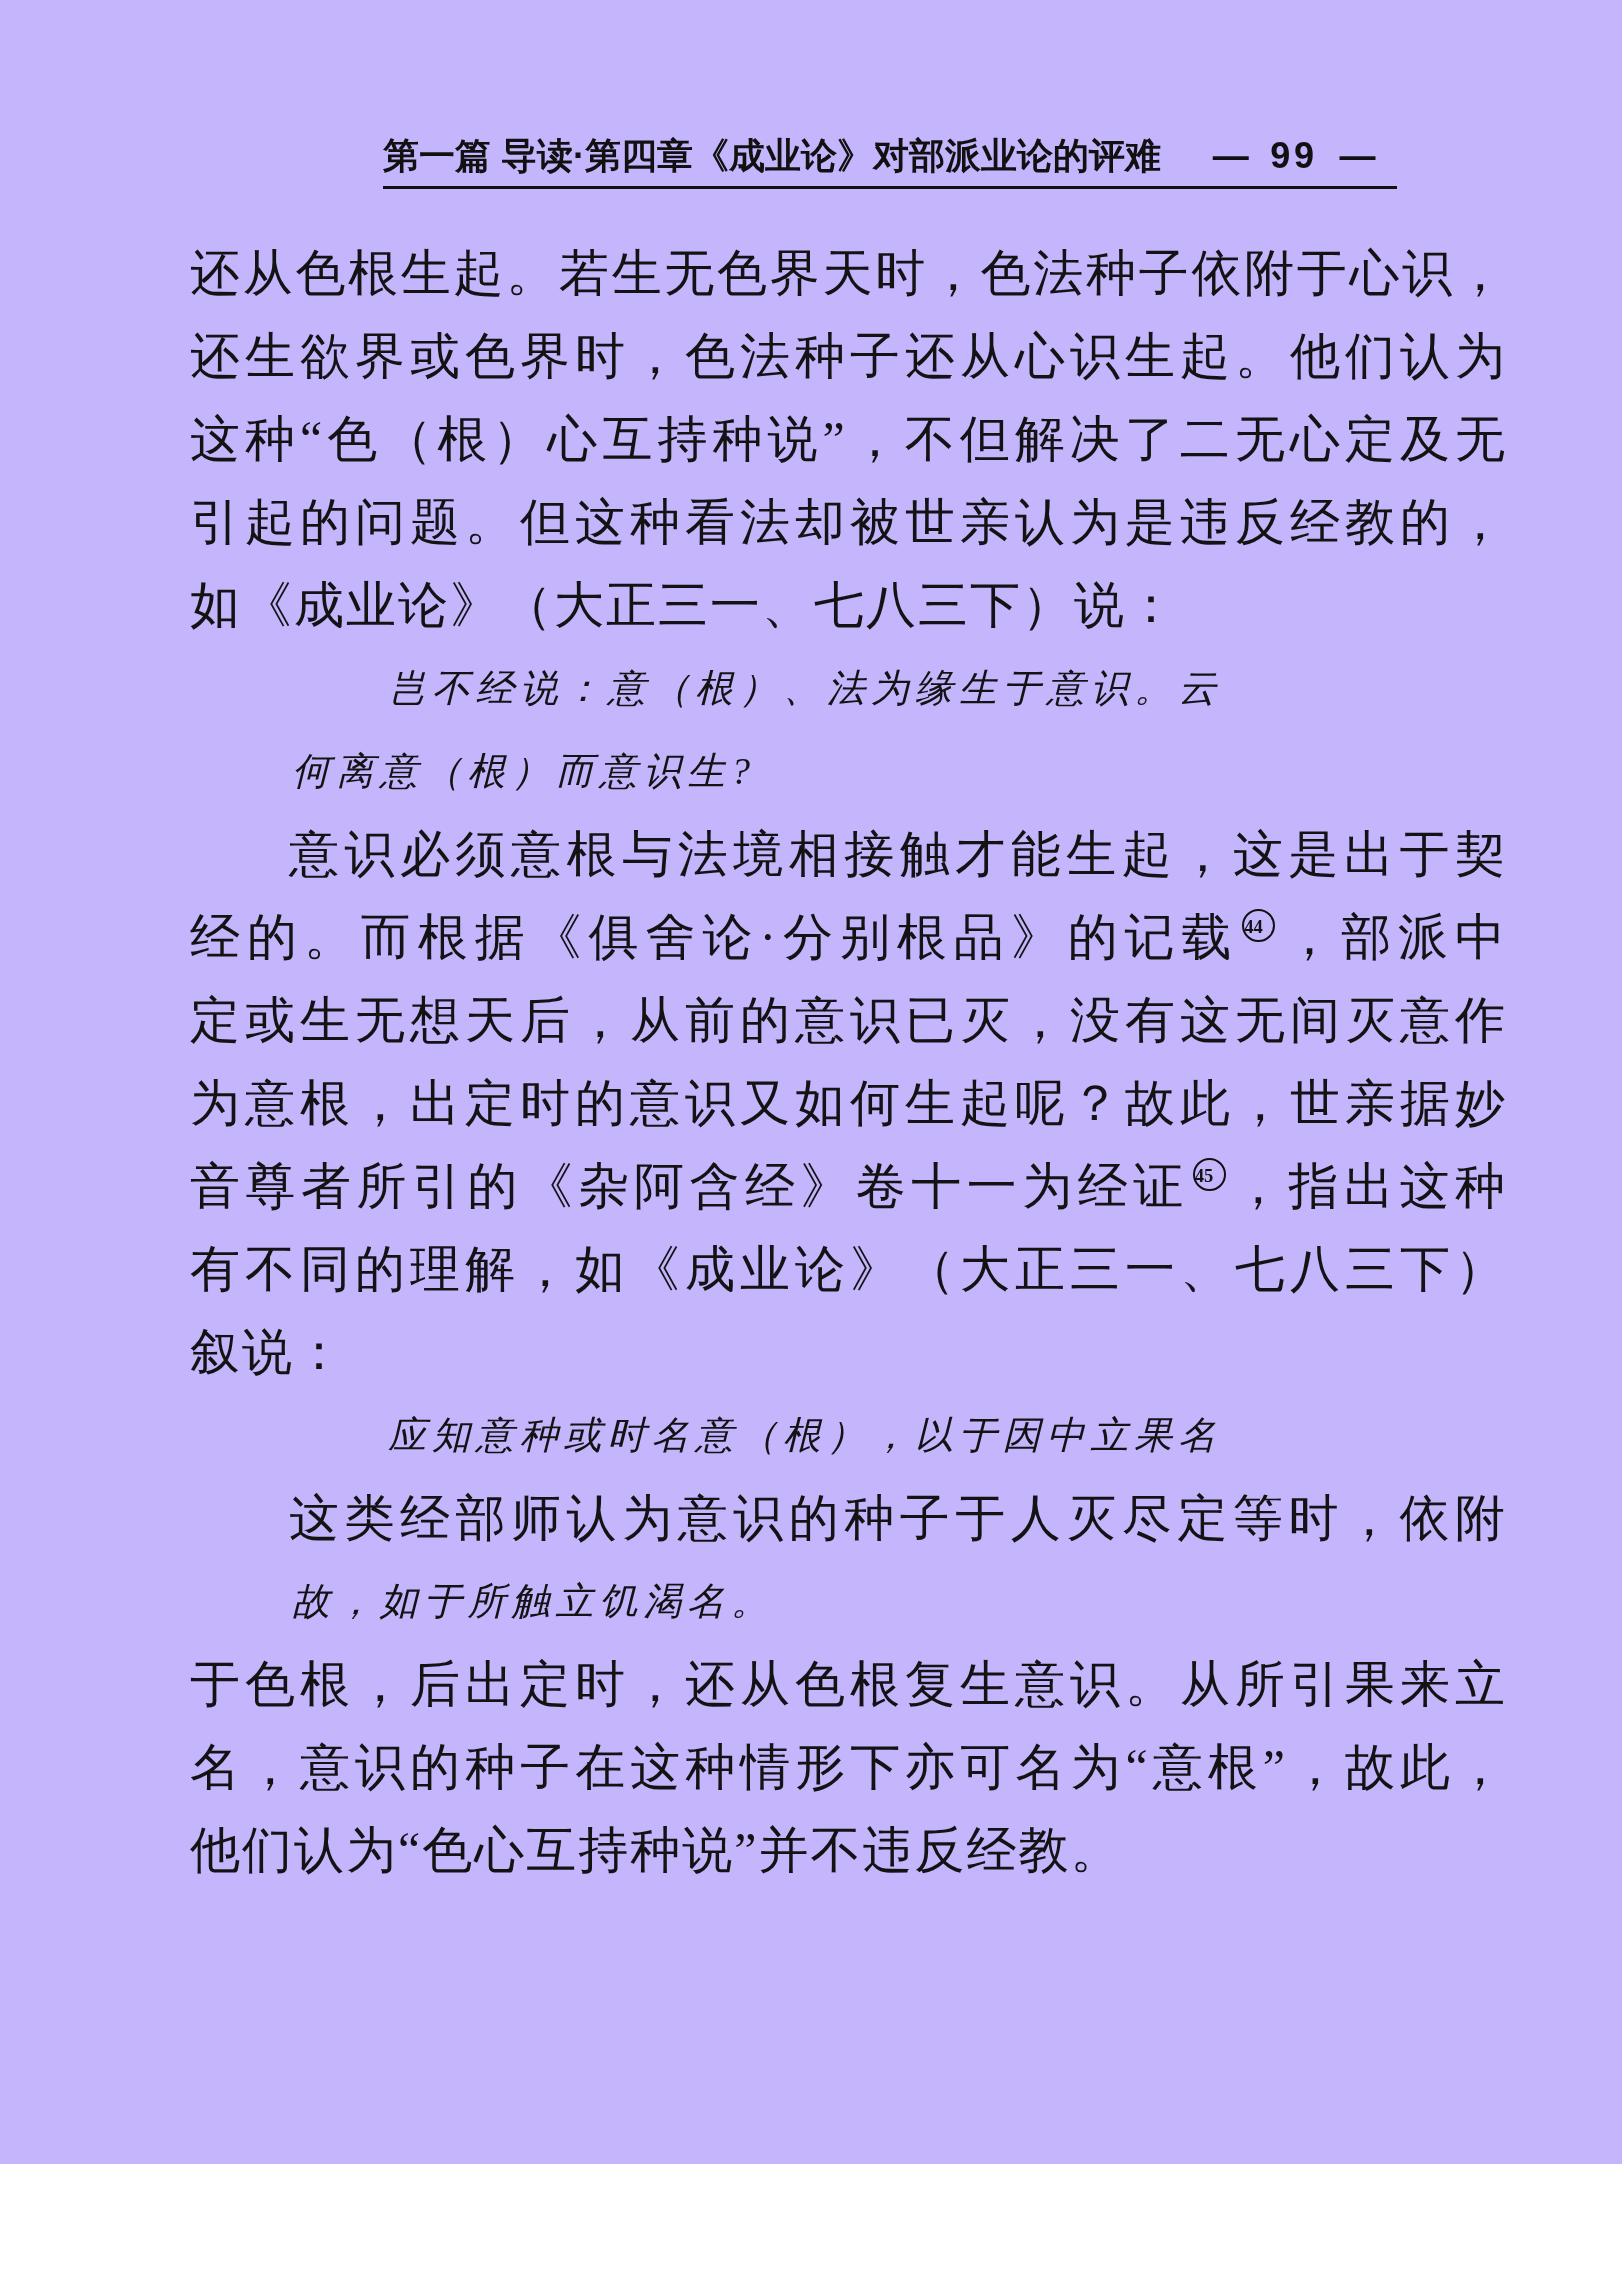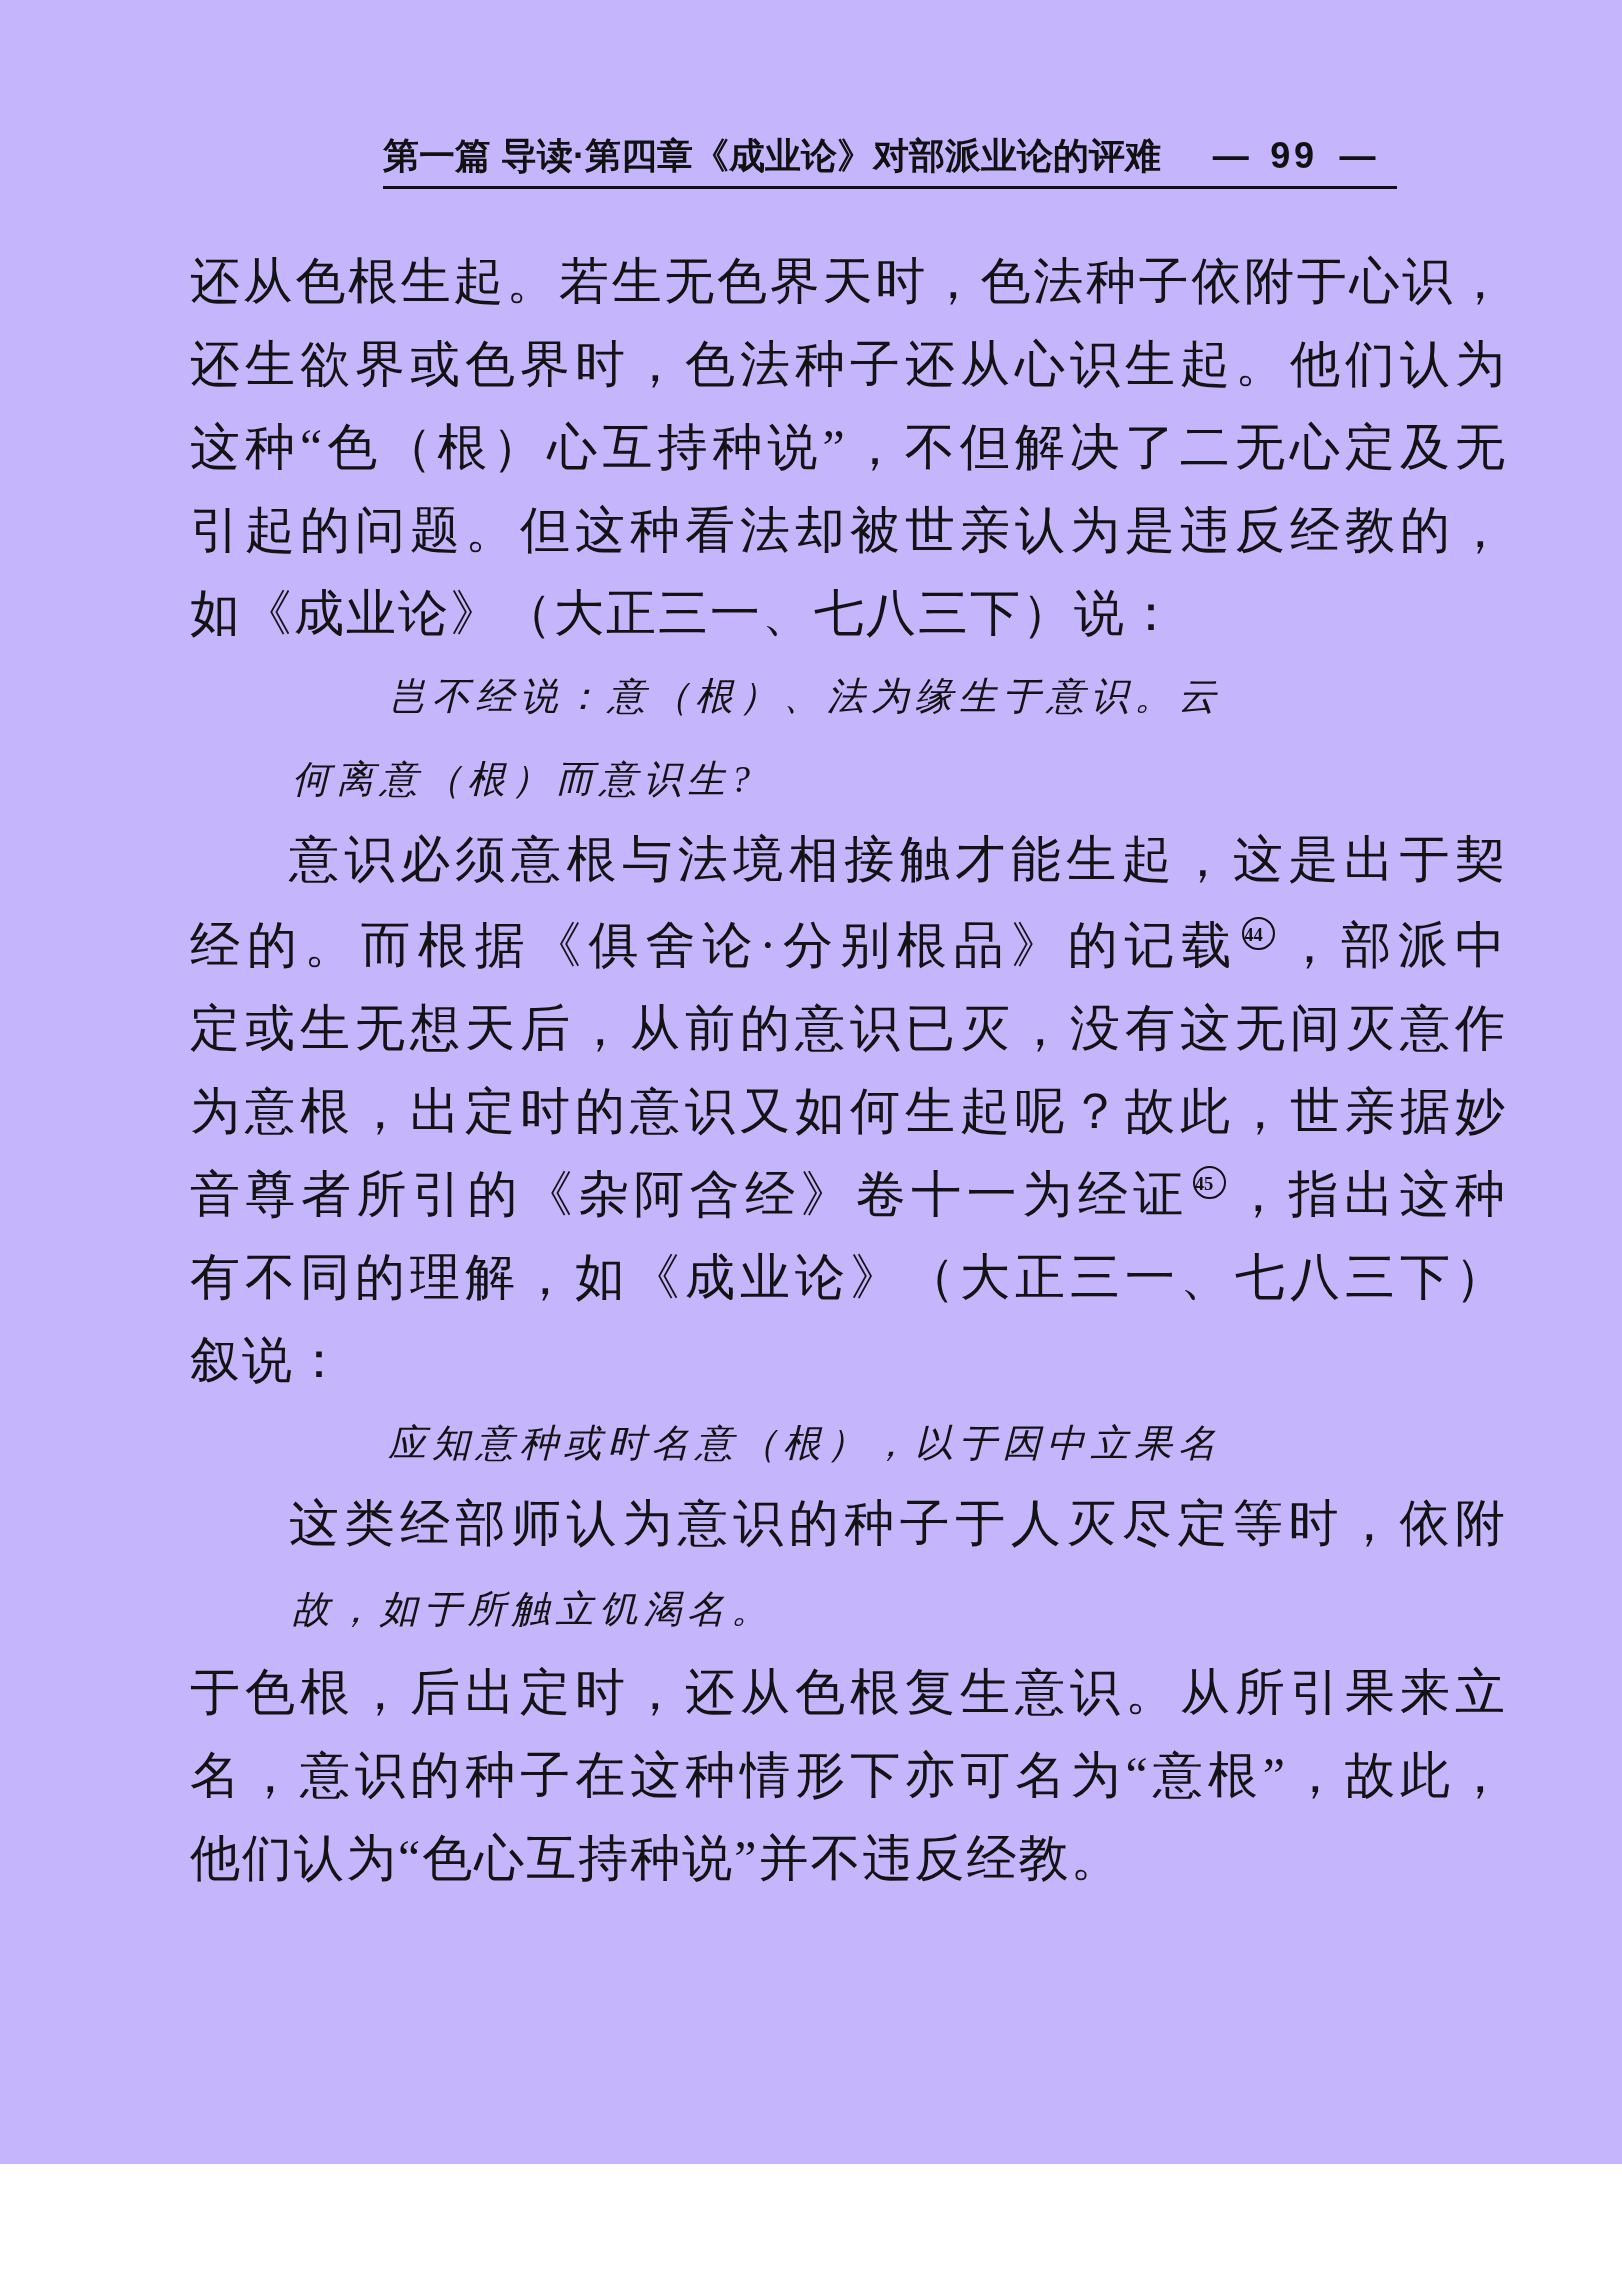--- a/index.html
+++ b/index.html
@@ -27,39 +27,39 @@
     display: flex;
     justify-content: space-between;
     align-items: baseline;
   }
   .pagenum-group { display: inline-flex; align-items: baseline; margin-left: 29px; }
   .pagenum-group .dash { margin: 0 21.5px; }
   .pagenum-group .num { letter-spacing: 3.9px; }
   .body-col {
     position: absolute;
     left: 190px;
-    top: 240px;
+    top: 232px;
     width: 1317px;
   }
   .line {
     font-size: 50px;
     line-height: 83px;
     height: 83px;
     letter-spacing: 2px;
     white-space: nowrap;
     color: #131313;
   }
   .just {
     text-align: justify;
     text-align-last: justify;
     text-justify: inter-ideograph;
     white-space: normal;
     overflow: hidden;
   }
-  .ind2 { text-indent: 99px; font-family: Liberation Mono, monospace; }
+  .ind2 { text-indent: 99px; }
   .quote {
     font-size: 38px;
     font-style: italic;
     letter-spacing: 5.9px;
   }
   .qfirst { text-indent: 198px; }
   .qhang  { text-indent: 102px; }
   .fn-circle {
     display: inline-block;
     width: 33px;

